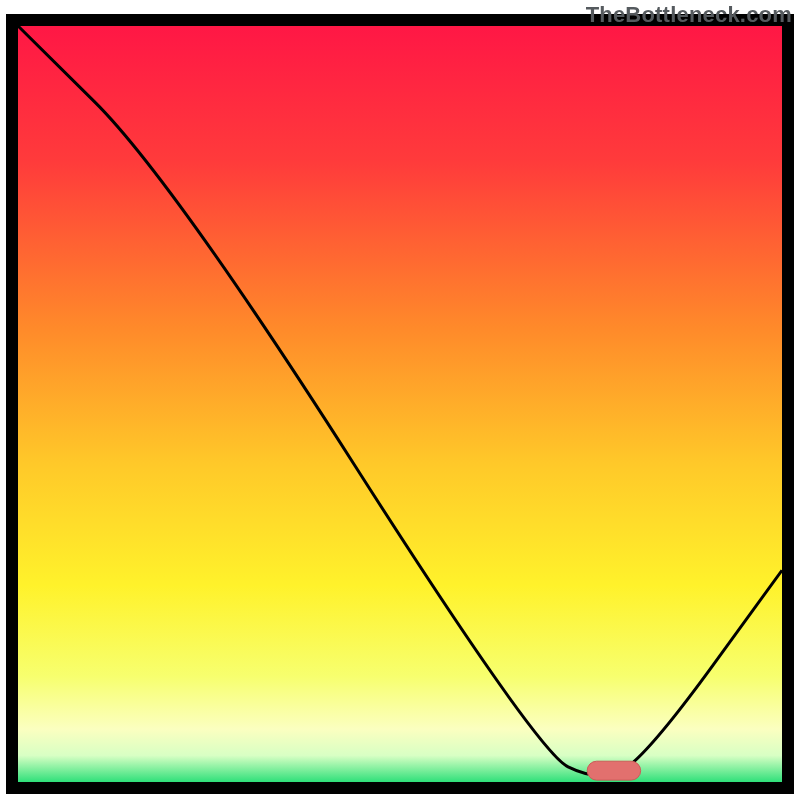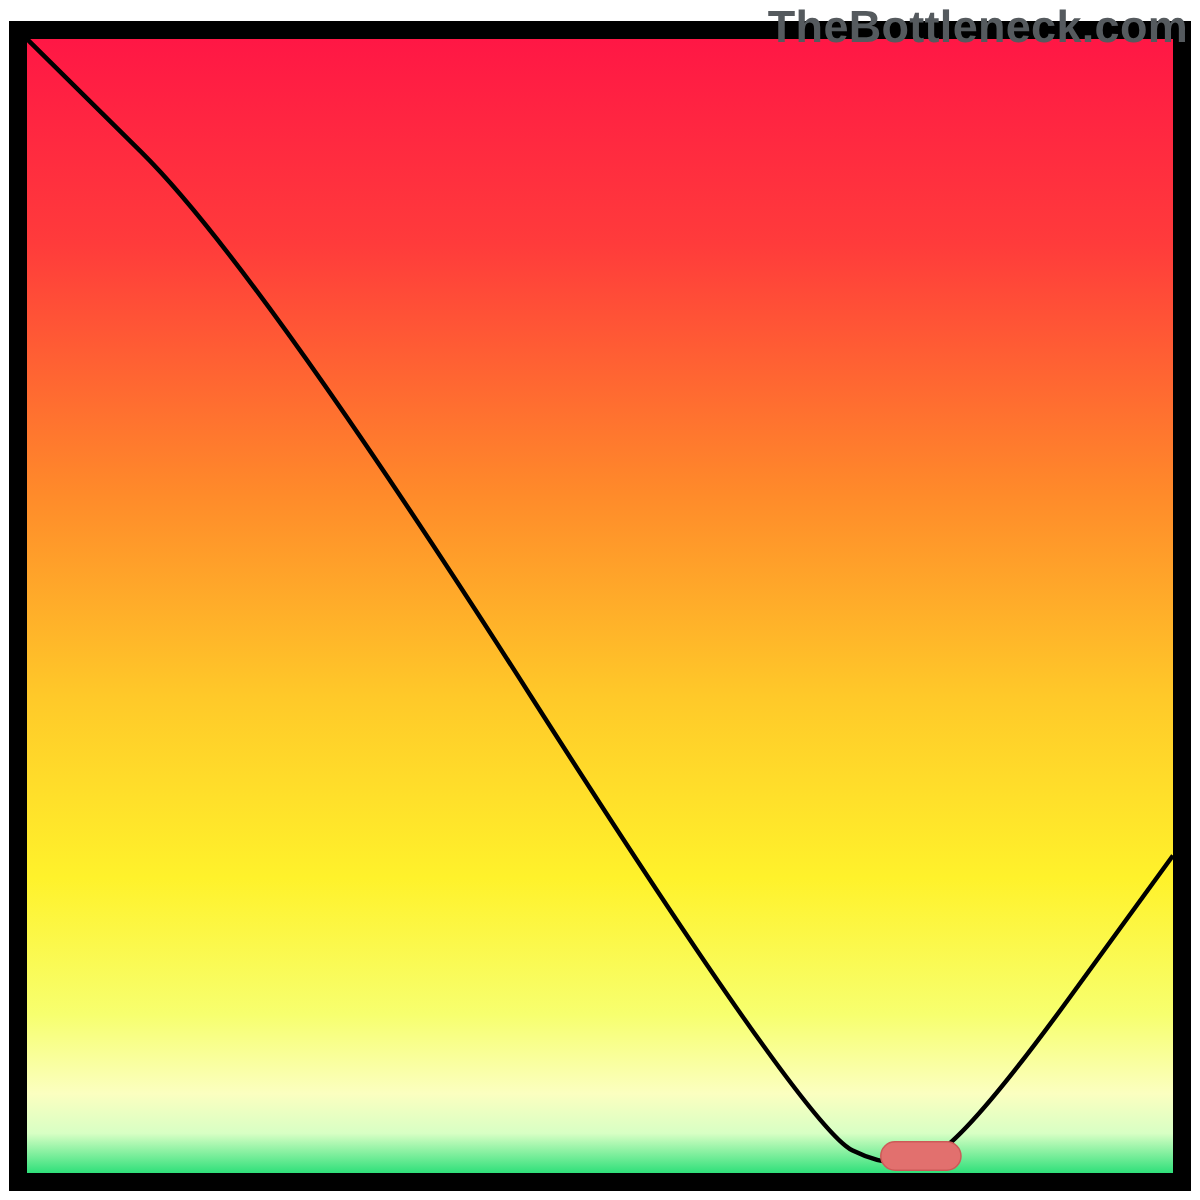--- a/index.html
+++ b/index.html
@@ -13,21 +13,21 @@
   .frame {
     position: relative;
     width: 800px;
     height: 800px;
     box-sizing: border-box;
   }
   .watermark {
     position: absolute;
     top: 2px;
     right: 8px;
-    font-size: 30px;
+    font-size: 22px;
     font-weight: 600;
     color: #555a5e;
     letter-spacing: 0.2px;
     z-index: 30;
   }
   svg.chart {
     position: absolute;
     left: 0;
     top: 0;
     width: 800px;

